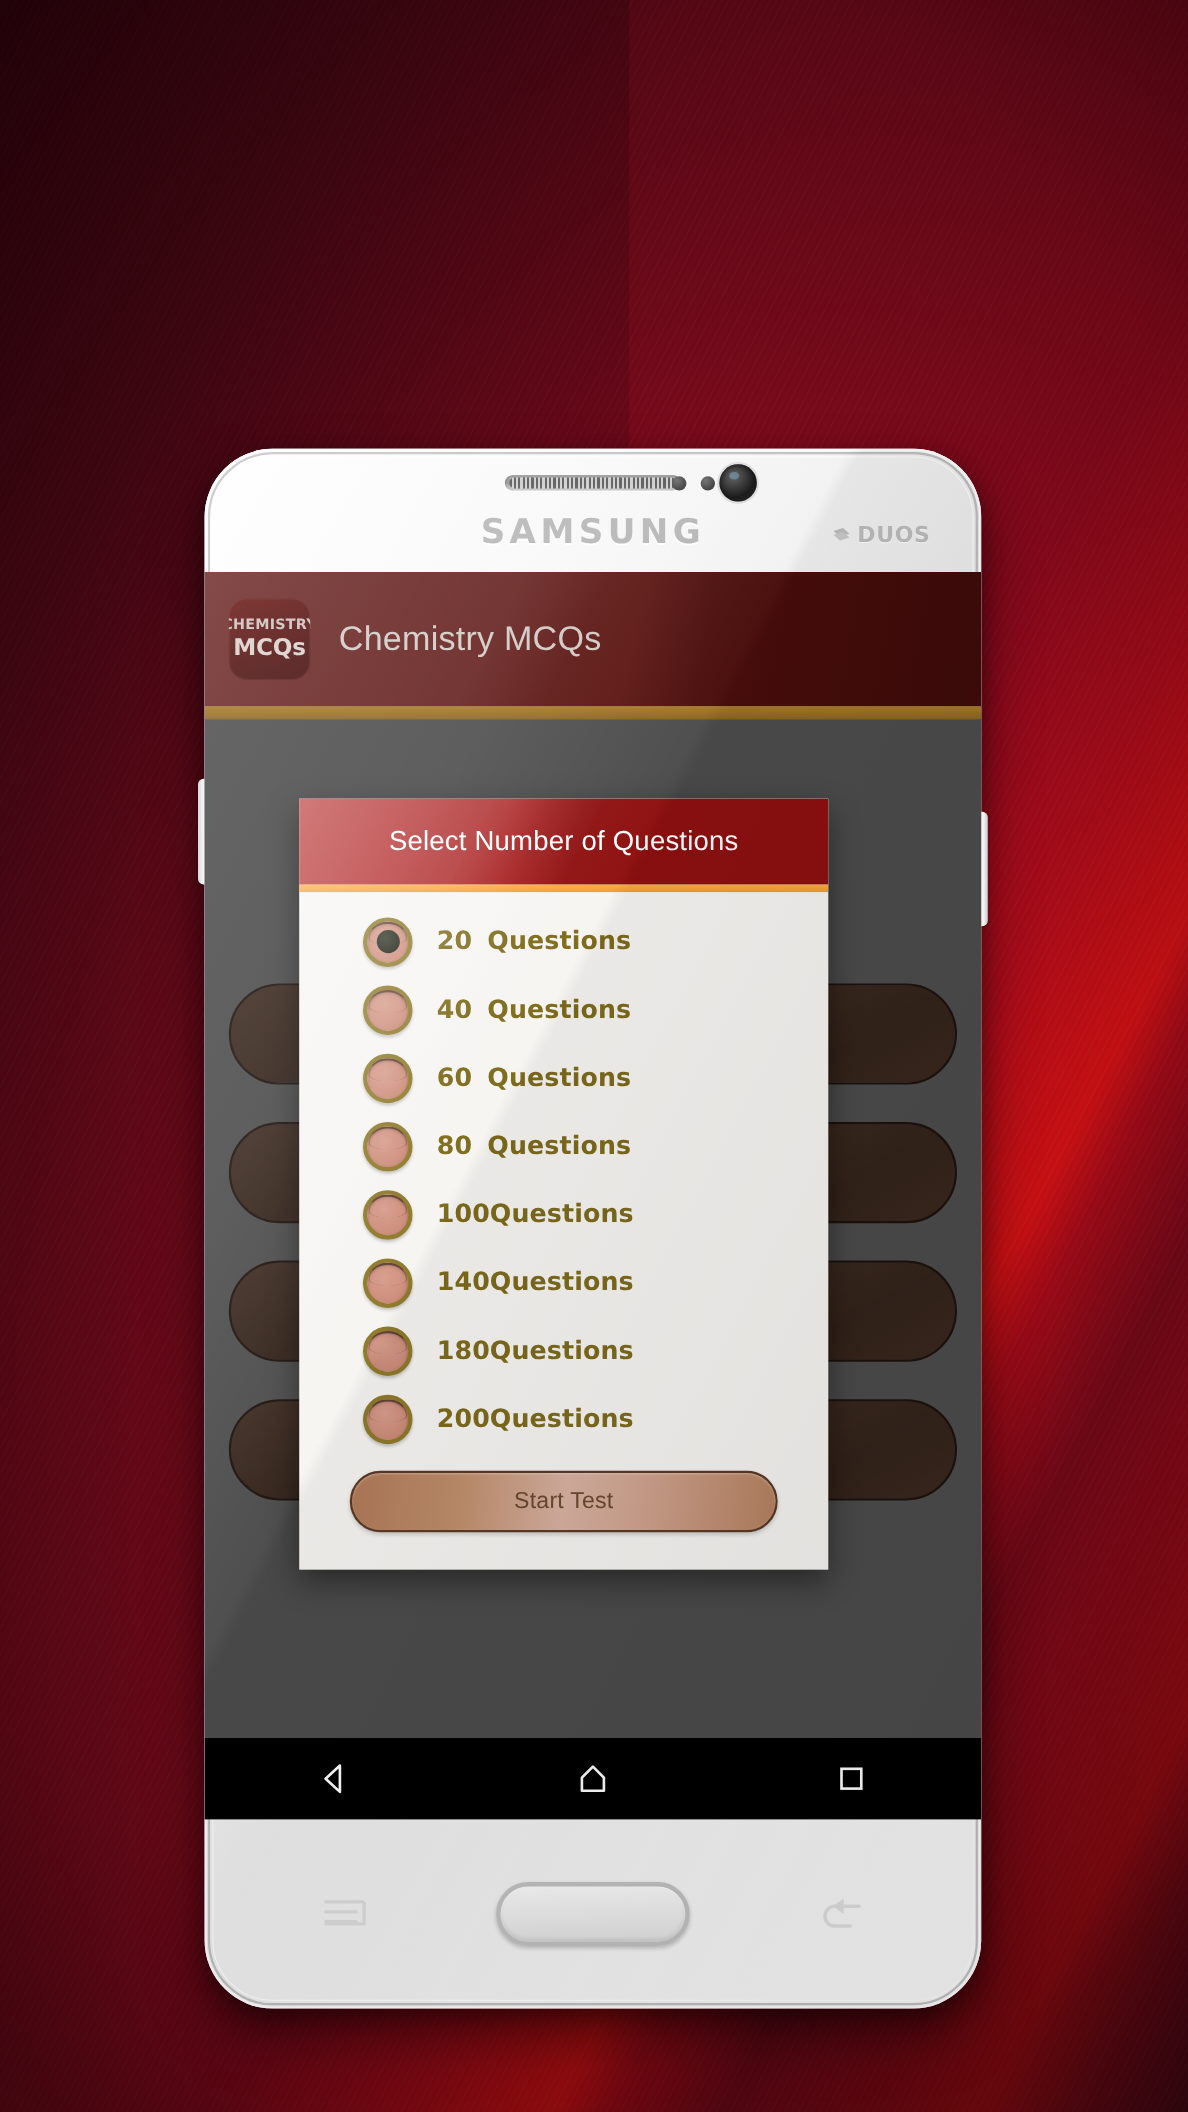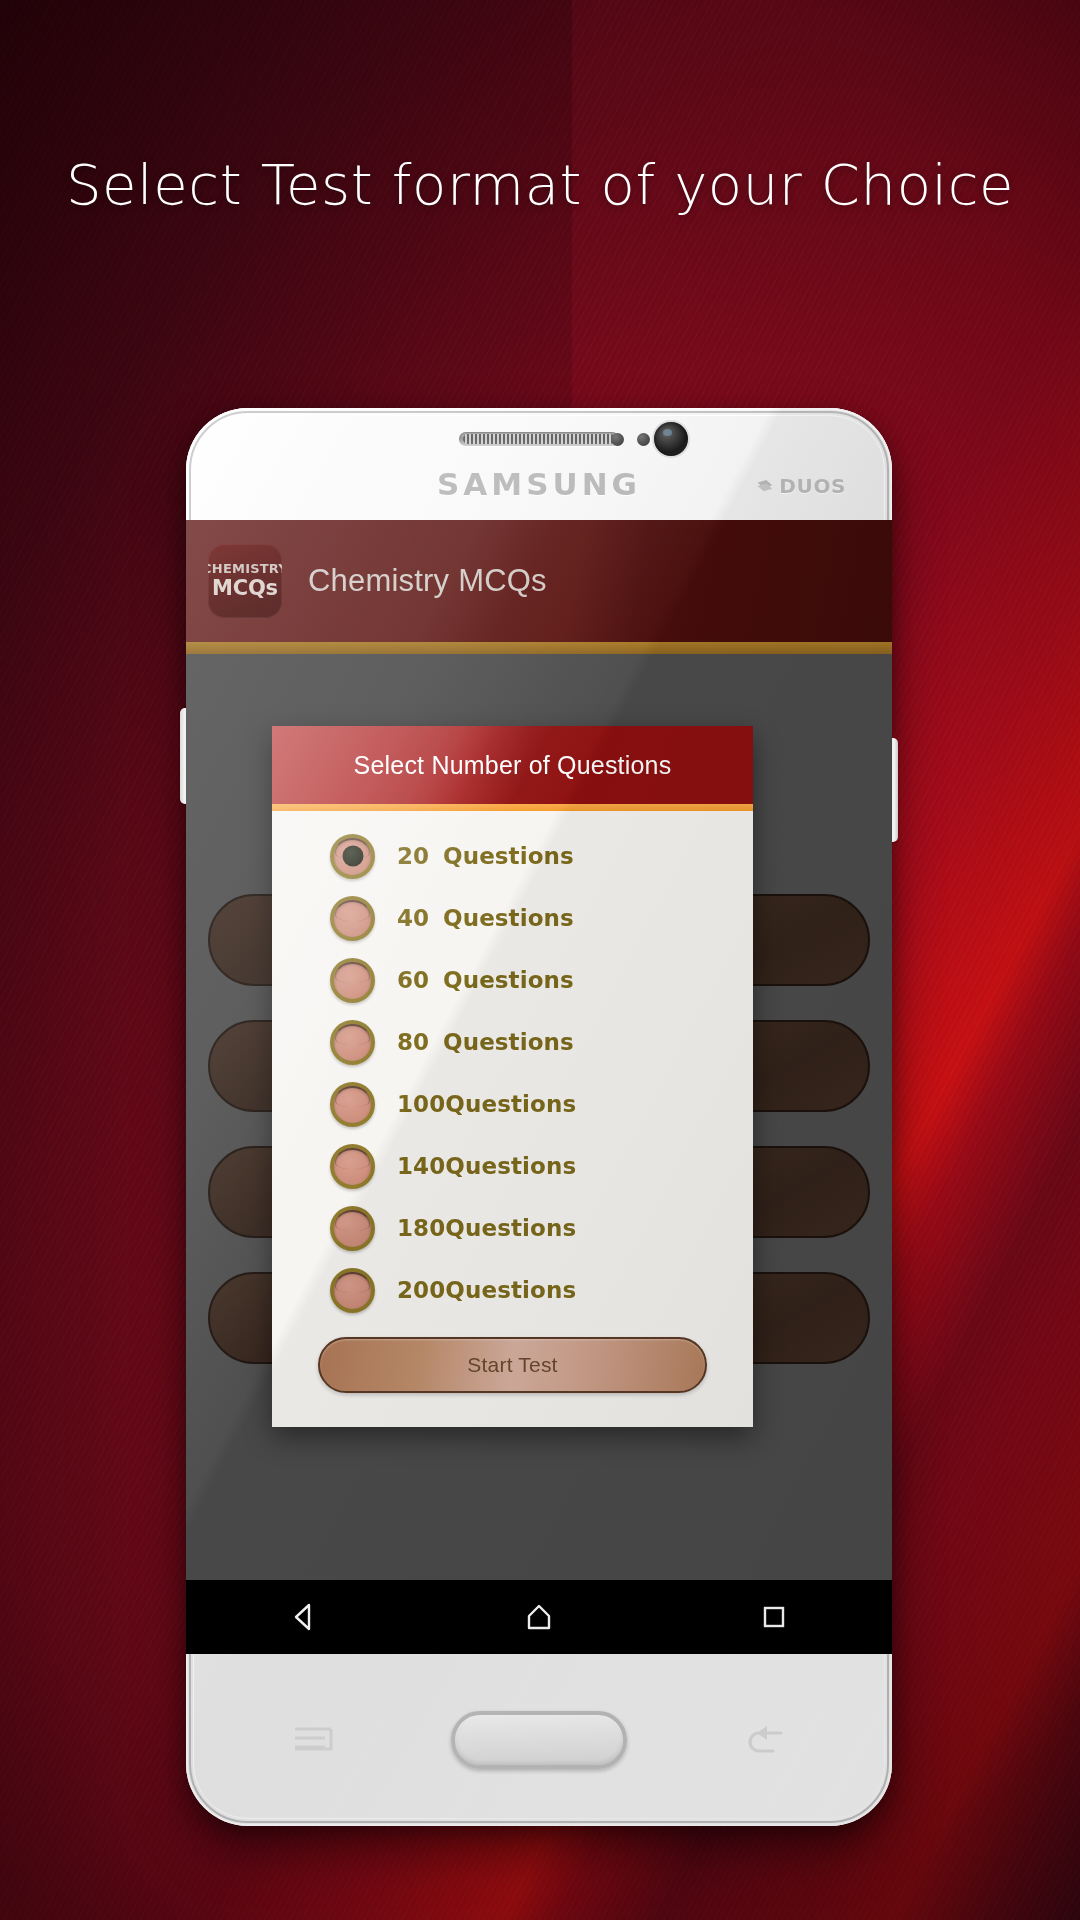--- a/index.html
+++ b/index.html
@@ -357,21 +357,20 @@
 </style>
 </head>
 <body>
 
 <div id="page">
   <div class="bg-base"></div>
   <div class="bg-streaks"></div>
   <div class="bg-darkwedge"></div>
   <div class="bg-vignette"></div>
 
-  <div class="headline">Select Test format of your Choice</div>
 
   <div id="phone">
     <div class="phone-edge"></div>
     <div class="phone-edge2"></div>
 
     <div class="side-btn left"></div>
     <div class="side-btn right"></div>
 
     <div class="speaker"></div>
     <div class="sensor s1"></div>

